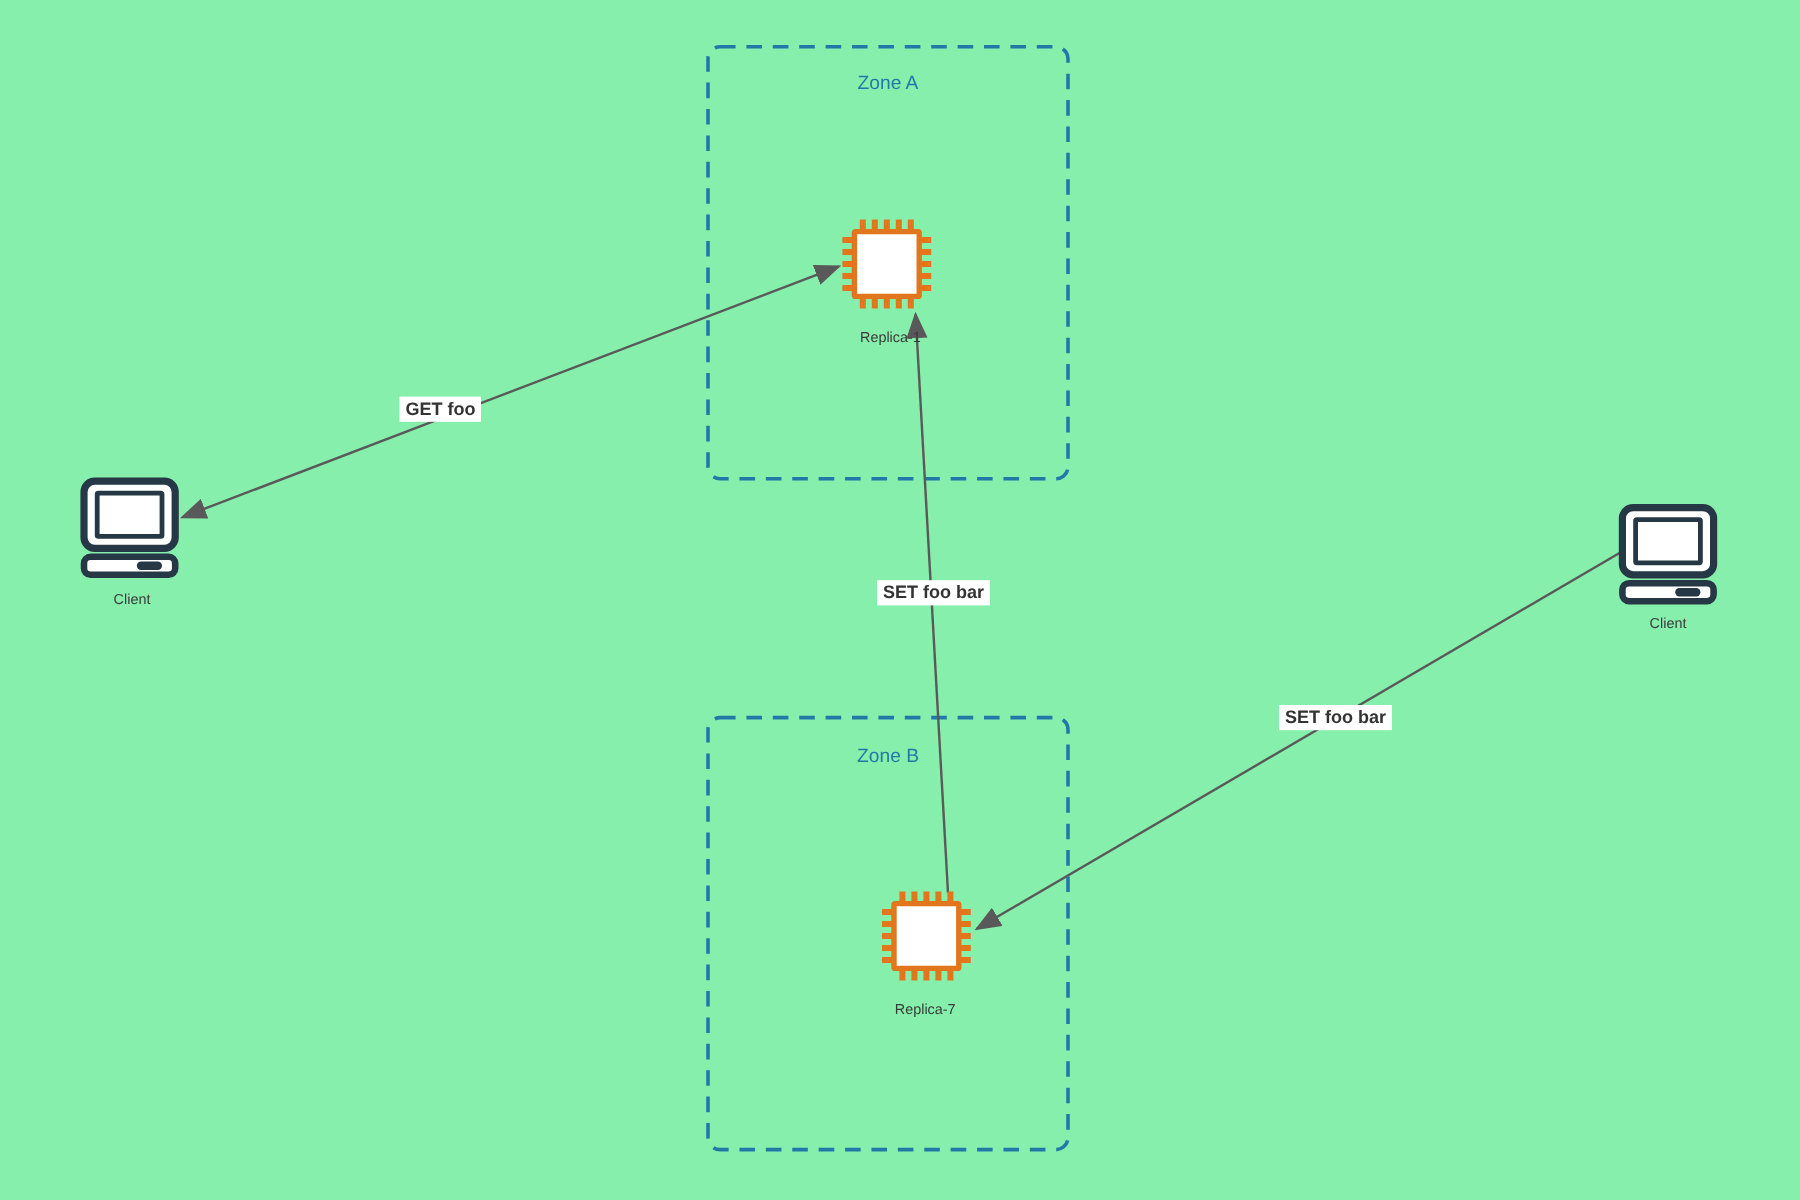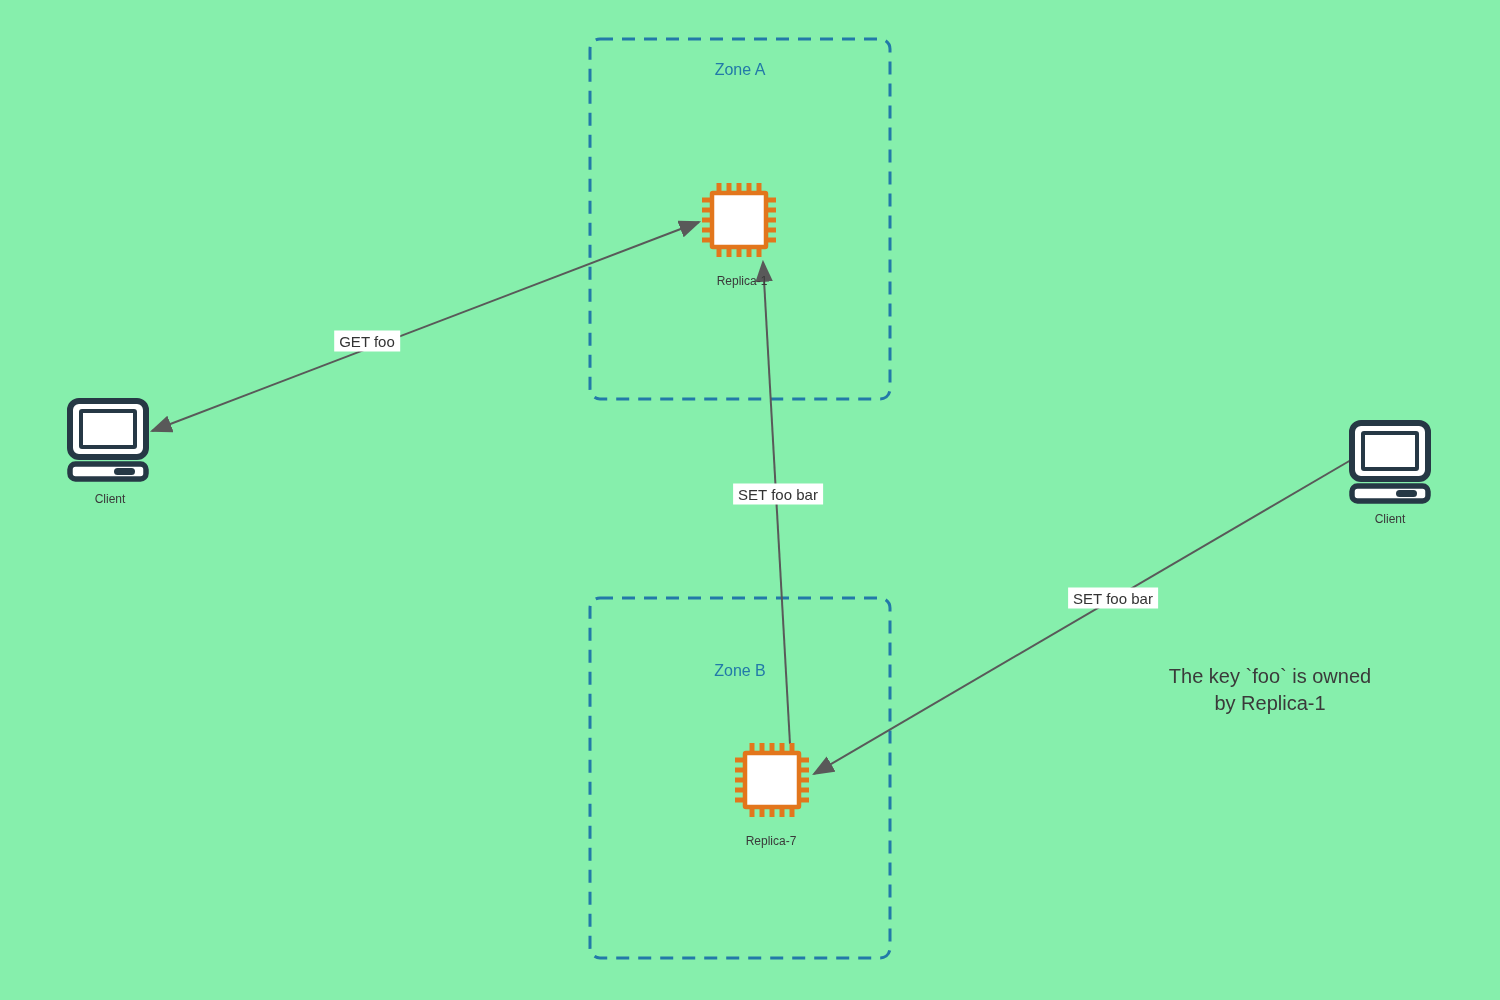--- a/index.html
+++ b/index.html
@@ -30,21 +30,21 @@
     color: #3a3a3a;
     font-size: 12px;
     text-align: center;
   }
   .zone-label {
     color: #2279a8;
     font-size: 16px;
   }
   .edge-label {
     font-size: 15px;
-    font-weight: 400;
+    font-weight: 700;
     color: #333333;
     background: #ffffff;
     padding: 2px 5px;
   }
   .note {
     position: absolute;
     transform: translate(-50%, -50%);
     color: #3a3a3a;
     font-size: 20px;
     line-height: 27px;
@@ -135,29 +135,25 @@
   </svg>
 
   <svg class="node-icon" style="left:1348px; top:419px;" width="84" height="86" viewBox="0 0 84 86">
     <rect x="4" y="4" width="76" height="56" rx="9" fill="#ffffff" stroke="#263845" stroke-width="6"></rect>
     <rect x="15" y="14" width="54" height="36" rx="1" fill="#ffffff" stroke="#263845" stroke-width="4"></rect>
     <rect x="4" y="67" width="76" height="15" rx="5.5" fill="#ffffff" stroke="#263845" stroke-width="5.5"></rect>
     <rect x="48" y="71" width="21" height="7" rx="3.5" fill="#263845"></rect>
   </svg>
 
   <div class="label zone-label" style="left:740px; top:70px;">Zone A</div>
-  <div class="label zone-label" style="left:740px; top:631px;margin-top:40px;">Zone B</div>
+  <div class="label zone-label" style="left:740px; top:631px;">Zone B</div>
 
   <div class="label" style="left:742px; top:281px;">Replica-1</div>
   <div class="label" style="left:771px; top:841px;">Replica-7</div>
   <div class="label" style="left:110px; top:499px;">Client</div>
   <div class="label" style="left:1390px; top:519px;">Client</div>
 
   <div class="label edge-label" style="left:367px; top:341px;">GET foo</div>
   <div class="label edge-label" style="left:778px; top:494px;">SET foo bar</div>
   <div class="label edge-label" style="left:1113px; top:598px;">SET foo bar</div>
 
-  <div class="note" style="left:1270px; top:690px;">
-    <div>The key `foo` is owned</div>
-    <div>by Replica-1</div>
-  </div>
 
 </div>
 
 </body></html>

